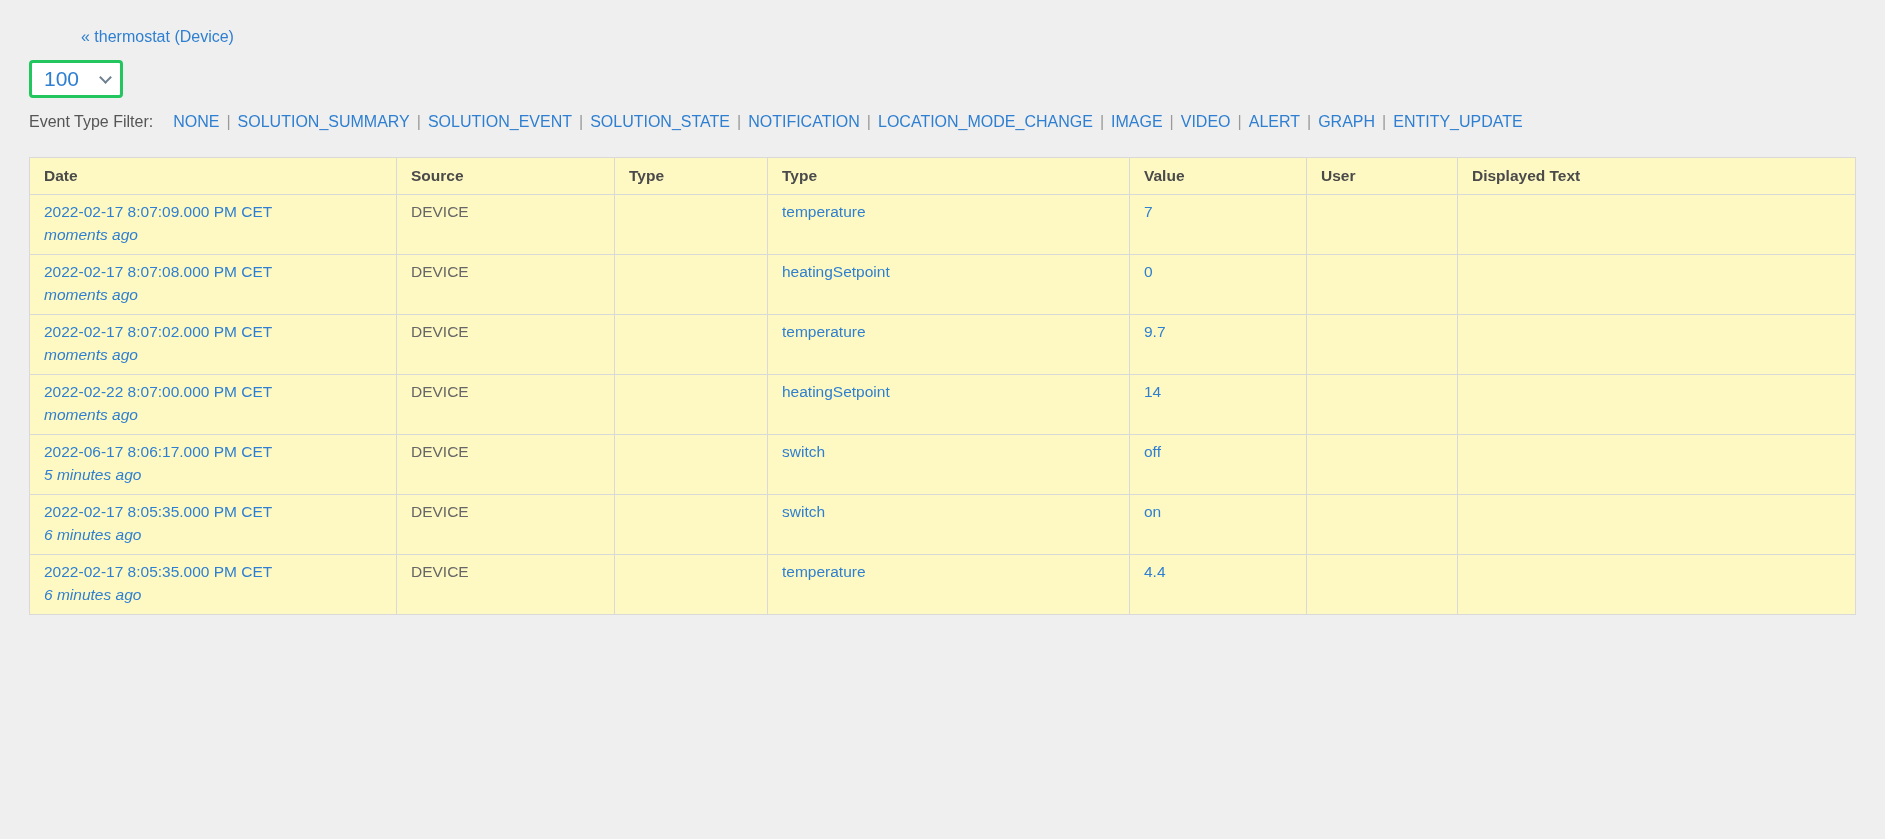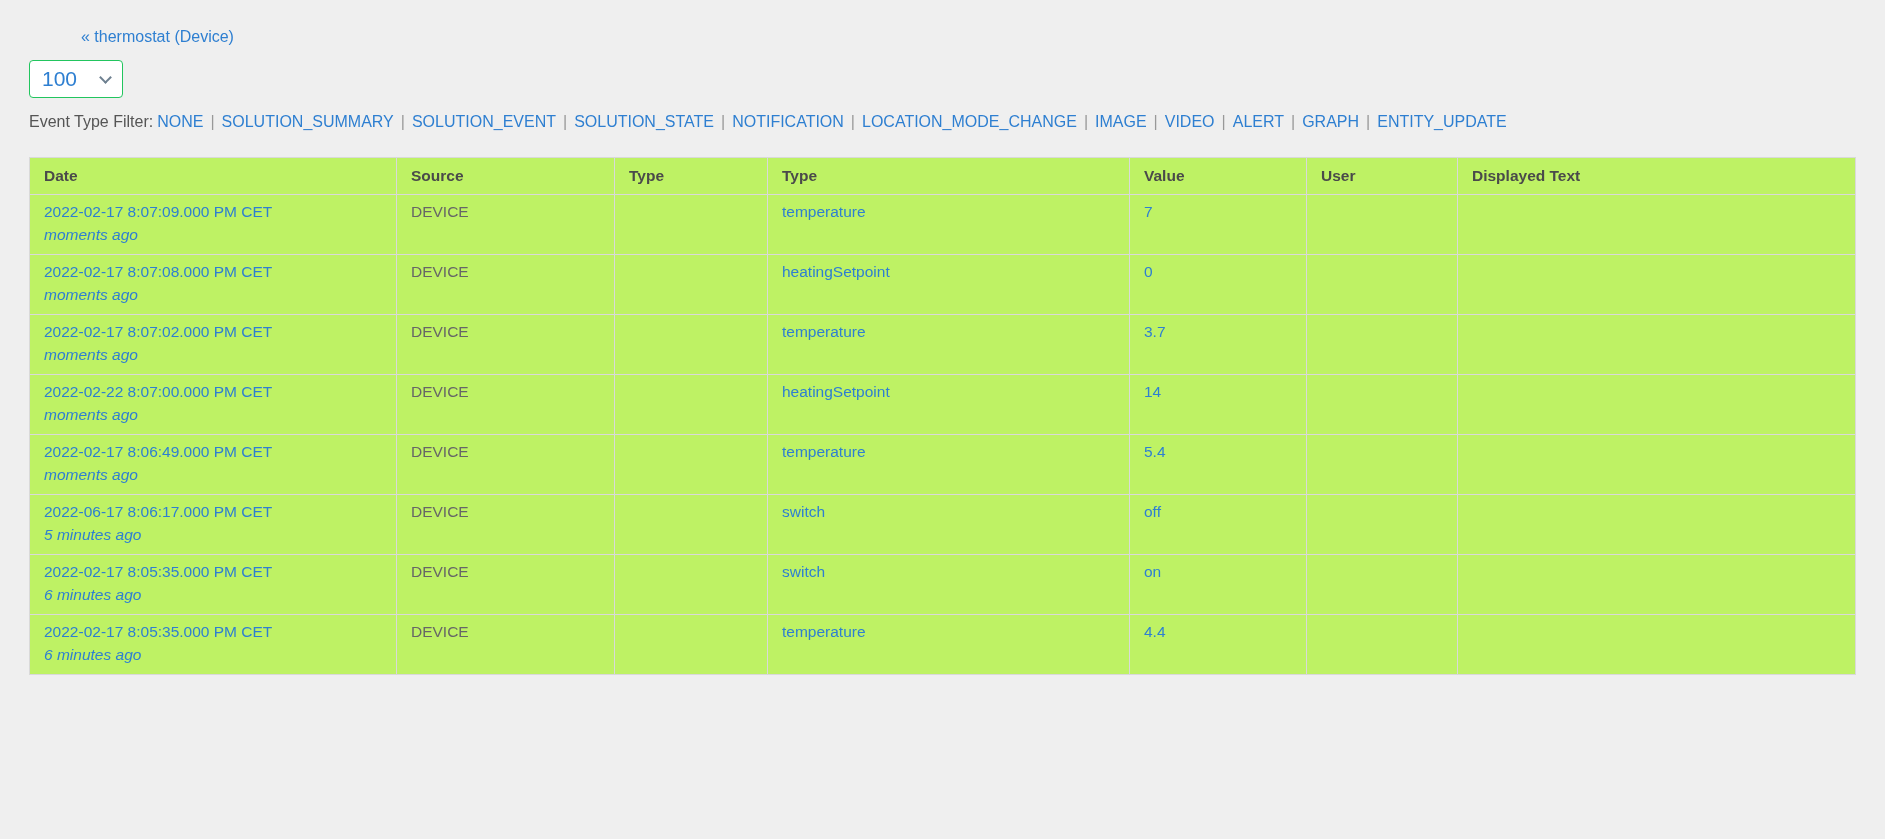--- a/index.html
+++ b/index.html
@@ -23,41 +23,41 @@
     margin: 0; font-size: 26px; font-weight: normal;
     color: #2e7fd1; line-height: 1.2;
   }
   h1 .tsep { color: #8a8a8a; padding: 0 7px; }
   h1 .current { color: #4d4d4d; font-weight: bold; }
 
   .select-wrap { position: relative; margin-top: 1px; }
   select {
     appearance: none; -webkit-appearance: none; -moz-appearance: none;
     width: 94px; height: 38px;
-    border: 1px solid #22c55e; border-radius: 4px;
+    border: 3px solid #22c55e; border-radius: 4px;
     background: #ffffff; color: #2e7fd1;
     font-size: 21px; font-family: inherit;
     padding: 0 30px 2px 12px;
   }
   .chev {
     position: absolute; right: 13px; top: 13px;
     width: 9px; height: 9px;
     border-right: 2px solid #6e8090; border-bottom: 2px solid #6e8090;
     transform: rotate(45deg);
     pointer-events: none;
   }
 
   .filter-row { padding: 15px 29px 0 29px; font-size: 16px; color: #555; }
-  .filter-label { margin-right: 4px; }
+  .filter-label { margin-right: 20px; }
   .fsep { color: #999; padding: 0 7px; }
 
   table.events {
     border-collapse: collapse; table-layout: fixed;
     margin: 26px 29px 0 29px; width: 1826px;
-    background: #bef264;
+    background: #fef9c3;
   }
   th, td {
     border: 1px solid #d9d9d9;
     vertical-align: top; text-align: left;
     padding: 8px 8px 8px 14px;
     font-size: 15.5px;
     overflow: hidden; white-space: nowrap;
   }
   th { color: #4a4a4a; font-weight: bold; height: 37px; padding-top: 9px; }
   td { height: 60px; color: #666; }
@@ -132,50 +132,38 @@
   </tr>
 
   <tr>
     <td>
       <a>2022-02-17 8:07:02.000 PM CET</a>
       <div class="rel">moments ago</div>
     </td>
     <td>DEVICE</td>
     <td></td>
     <td><a>temperature</a></td>
-    <td><a>3.7</a></td>
+    <td><a>9.7</a></td>
     <td></td>
     <td></td>
   </tr>
 
   <tr>
     <td>
       <a>2022-02-22 8:07:00.000 PM CET</a>
       <div class="rel">moments ago</div>
     </td>
     <td>DEVICE</td>
     <td></td>
     <td><a>heatingSetpoint</a></td>
     <td><a>14</a></td>
     <td></td>
     <td></td>
   </tr>
 
-  <tr>
-    <td>
-      <a>2022-02-17 8:06:49.000 PM CET</a>
-      <div class="rel">moments ago</div>
-    </td>
-    <td>DEVICE</td>
-    <td></td>
-    <td><a>temperature</a></td>
-    <td><a>5.4</a></td>
-    <td></td>
-    <td></td>
-  </tr>
 
 
 
   <tr>
     <td>
       <a>2022-06-17 8:06:17.000 PM CET</a>
       <div class="rel">5 minutes ago</div>
     </td>
     <td>DEVICE</td>
     <td></td>

